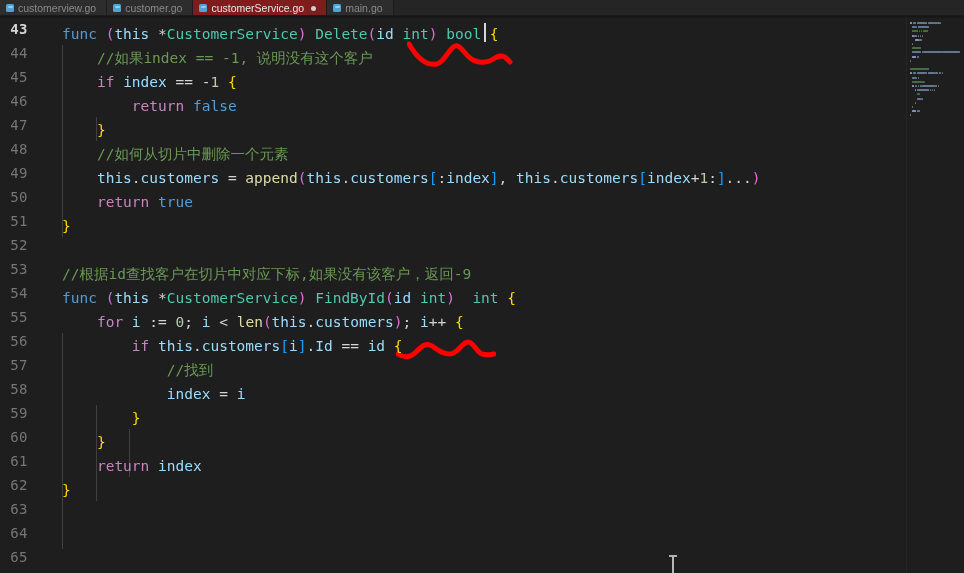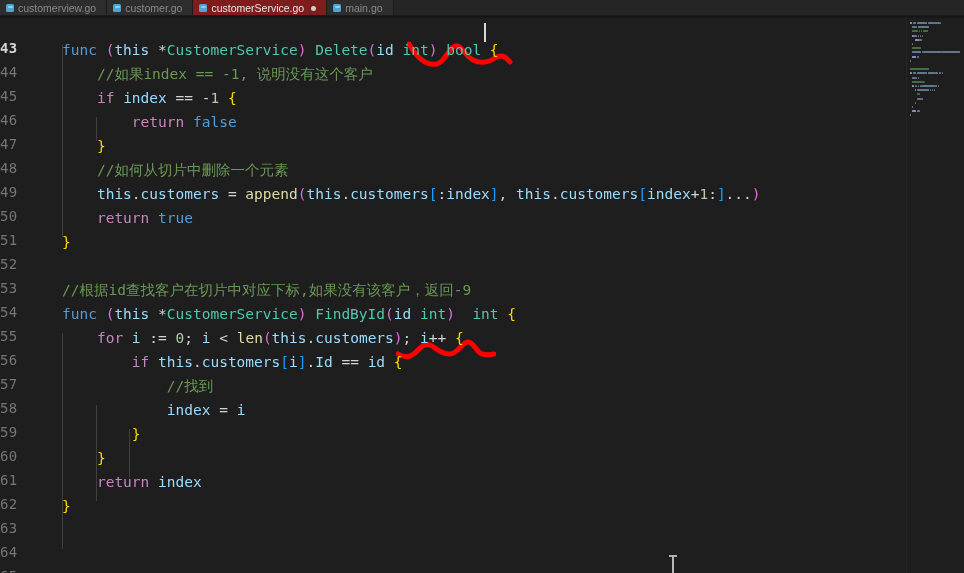--- a/index.html
+++ b/index.html
@@ -66,37 +66,37 @@
     height: 557px;
     background: #1e1e1e;
     display: flex;
     overflow: hidden;
   }
 
   #gutter {
     width: 52px;
     flex: none;
     background: #1e1e1e;
-    padding-top: 20px;
-    text-align: left;
+    padding-top: 1px;
+    text-align: center;
   }
   .lnum {
     height: 24px;
     line-height: 24px;
     font-size: 14px;
     color: #767676;
     padding-right: 14px;
     letter-spacing: 0.2px;
   }
   .lnum.current { color: #d4d4d4; font-weight: bold; }
 
   #codearea {
     flex: 1;
     position: relative;
-    padding-top: 22px;
+    padding-top: 6px;
     overflow: hidden;
   }
   .cline {
     height: 24px;
     line-height: 24px;
     font-size: 14.5px;
     white-space: pre;
     color: #d4d4d4;
     position: relative;
     padding-left: 10px;

